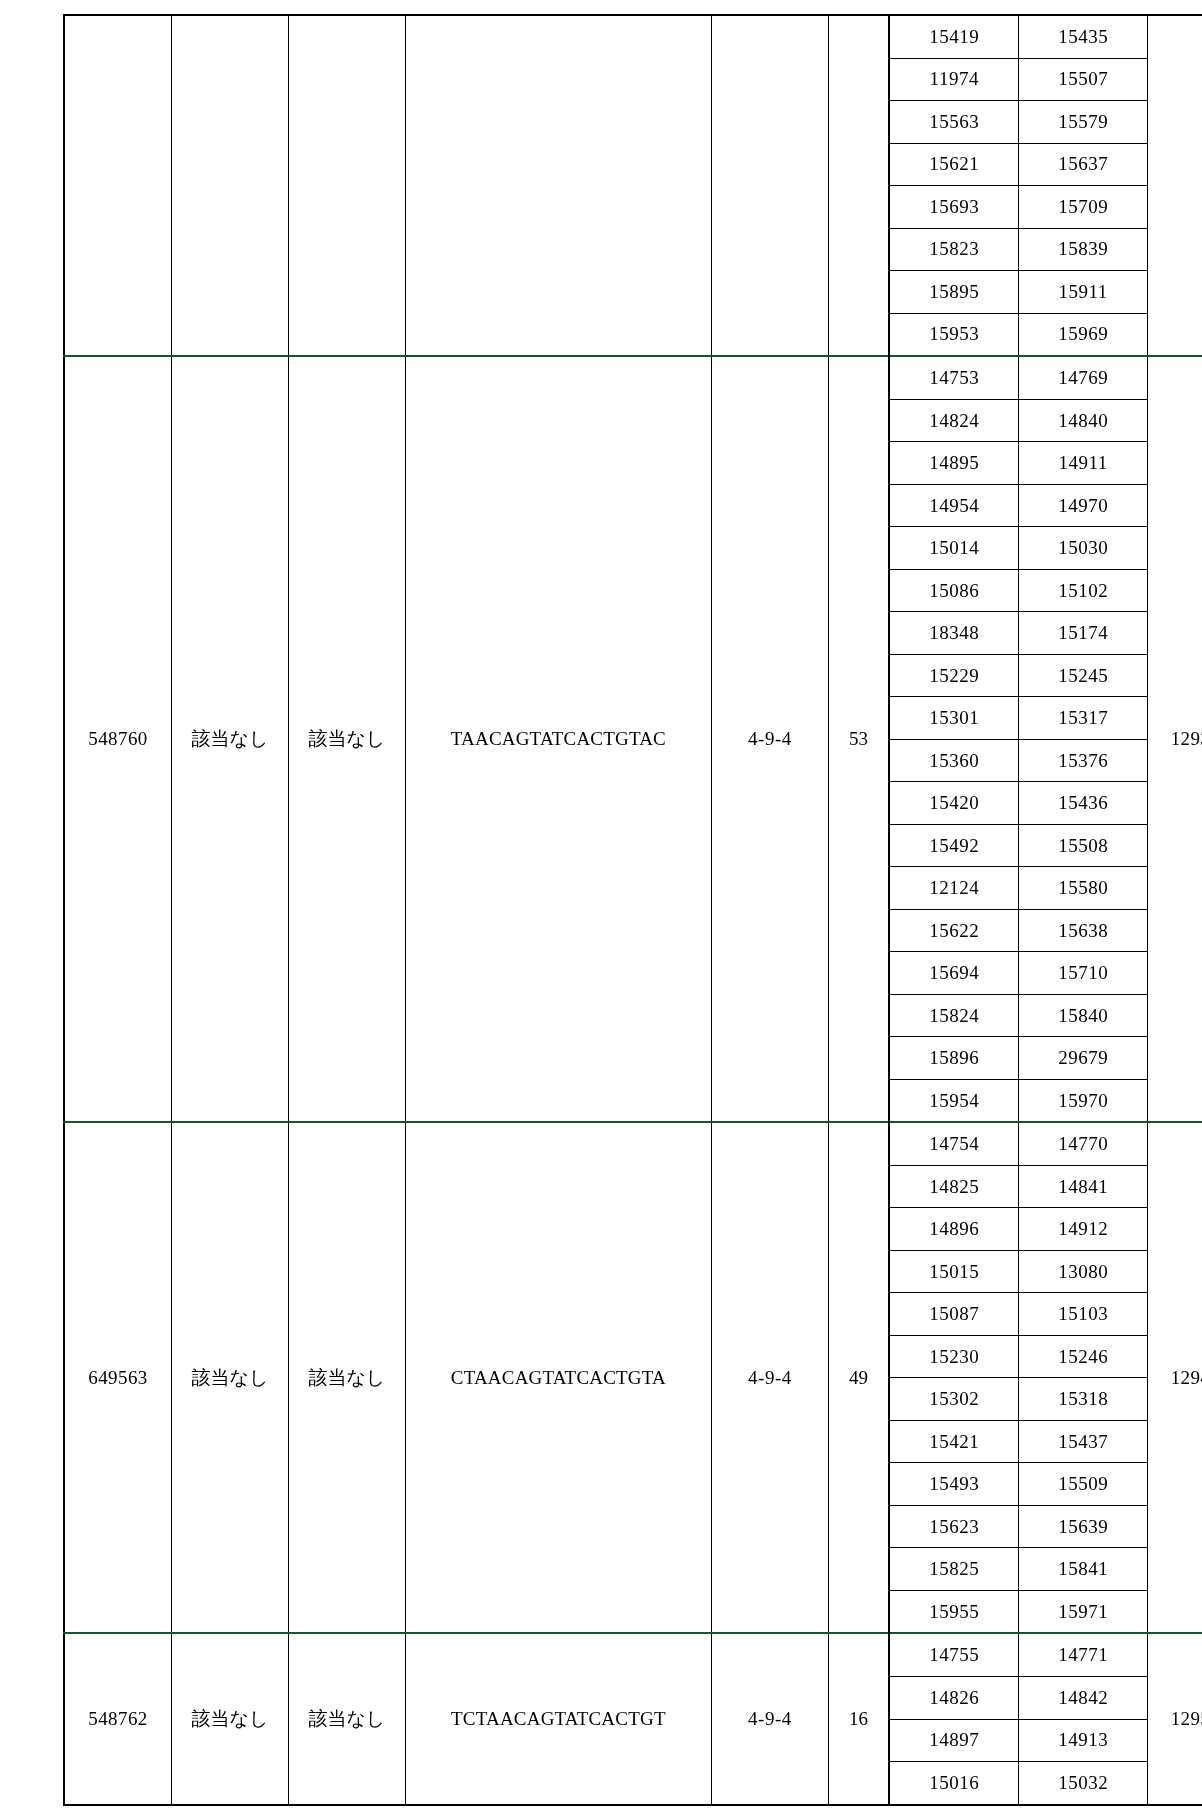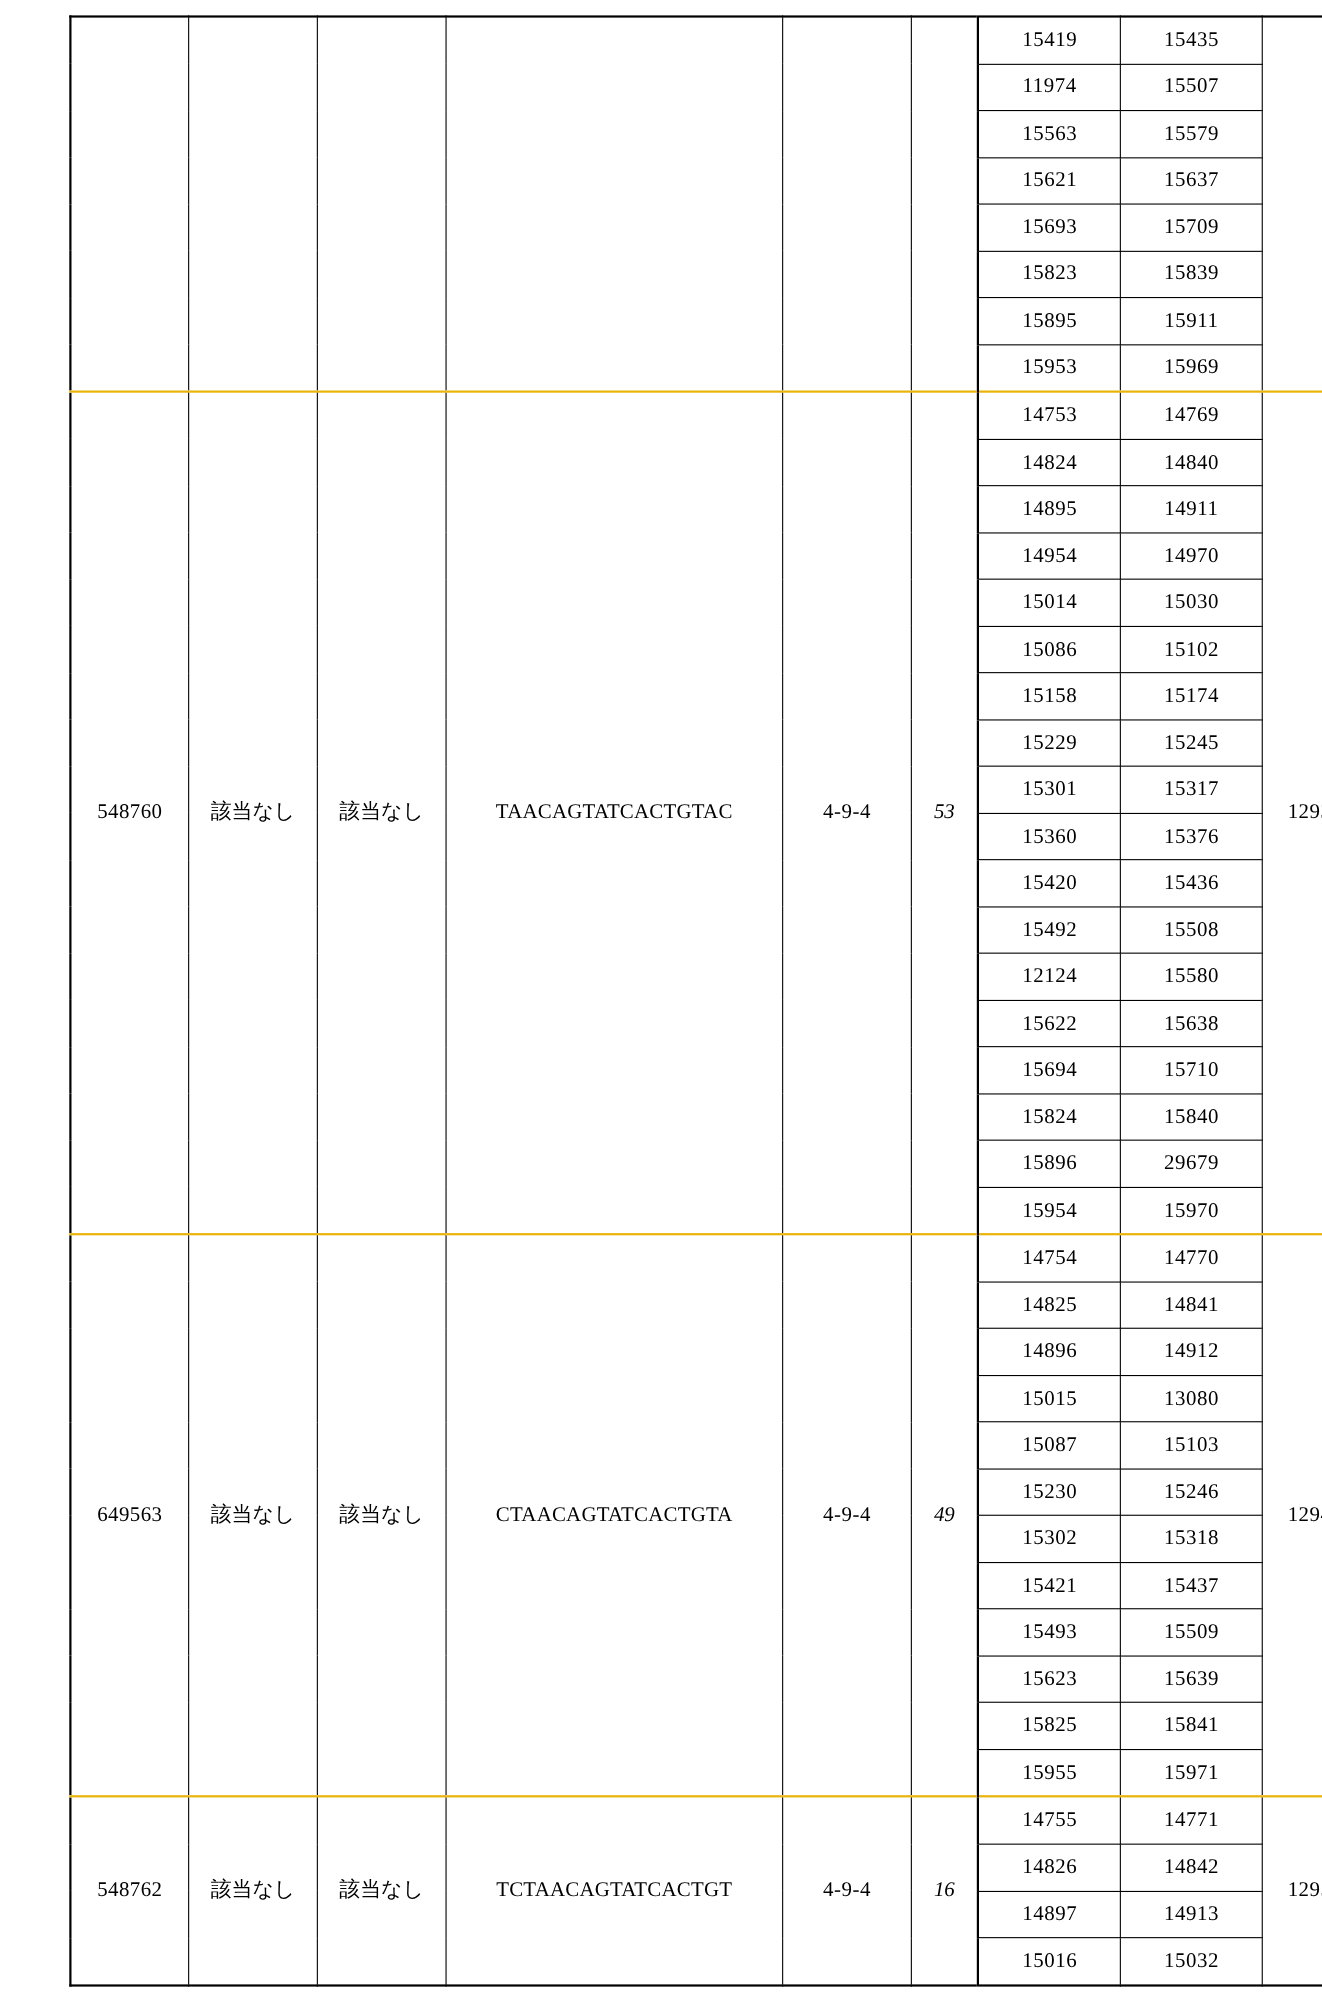--- a/index.html
+++ b/index.html
@@ -36,21 +36,21 @@
     vertical-align: middle;
     font-size: 19px;
     line-height: 1.25;
   }
   
   td.rec-cell {
     border-left: 2px solid #000;
     border-right: 2px solid #000;
   }
   tr.rec-start > td {
-    border-top: 2px solid #eab308;
+    border-top: 2px solid #14532d;
   }
   col.c-id      { width: 92px; }
   col.c-jp1     { width: 100px; }
   col.c-jp2     { width: 100px; }
   col.c-seq     { width: 262px; }
   col.c-motif   { width: 100px; }
   col.c-num     { width: 52px; }
   col.c-start   { width: 111px; }
   col.c-end     { width: 110px; }
   col.c-sid     { width: 74px; }
@@ -72,21 +72,20 @@
     font-size: 19px;
     letter-spacing: 0.2px;
     white-space: nowrap;
   }
   td.motif-cell {
     font-size: 20px;
     letter-spacing: 0.5px;
   }
   td.num-cell {
     font-size: 20px;
-    font-style: italic;
   }
   td.pos-cell {
     font-size: 19px;
     letter-spacing: 0.5px;
     height: 36px;
   }
   td.pos-cell.first-left {
     border-left: 2px solid #000;
   }
   td.sid-cell {
@@ -177,21 +176,21 @@
         </tr>
         <tr>
           <td class="pos-cell first-left">15014</td>
           <td class="pos-cell">15030</td>
         </tr>
         <tr>
           <td class="pos-cell first-left">15086</td>
           <td class="pos-cell">15102</td>
         </tr>
         <tr>
-          <td class="pos-cell first-left">15158</td>
+          <td class="pos-cell first-left">18348</td>
           <td class="pos-cell">15174</td>
         </tr>
         <tr>
           <td class="pos-cell first-left">15229</td>
           <td class="pos-cell">15245</td>
         </tr>
         <tr>
           <td class="pos-cell first-left">15301</td>
           <td class="pos-cell">15317</td>
         </tr>

